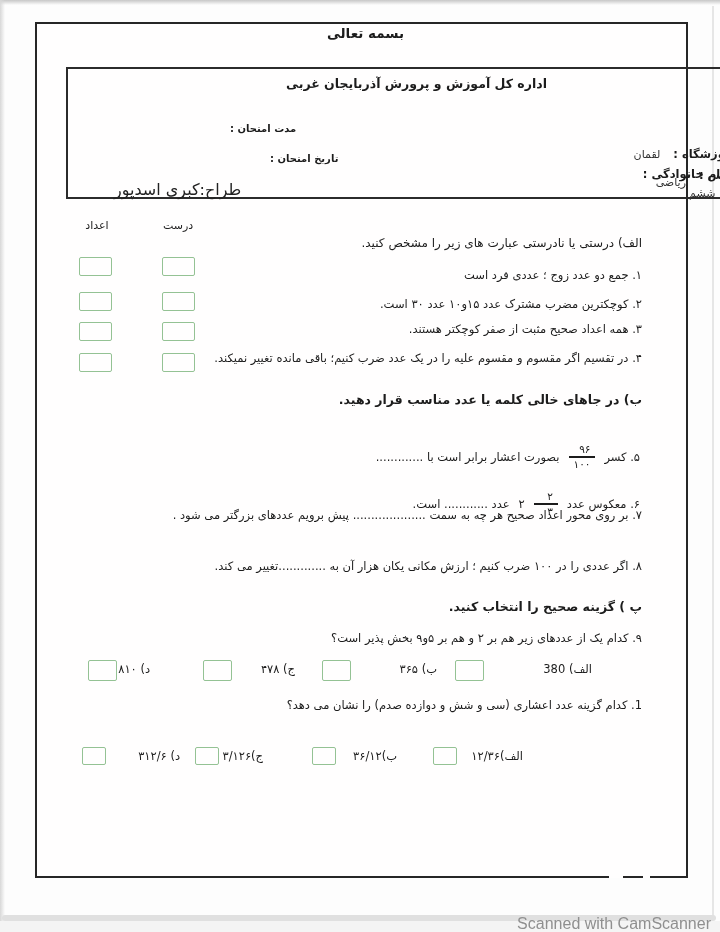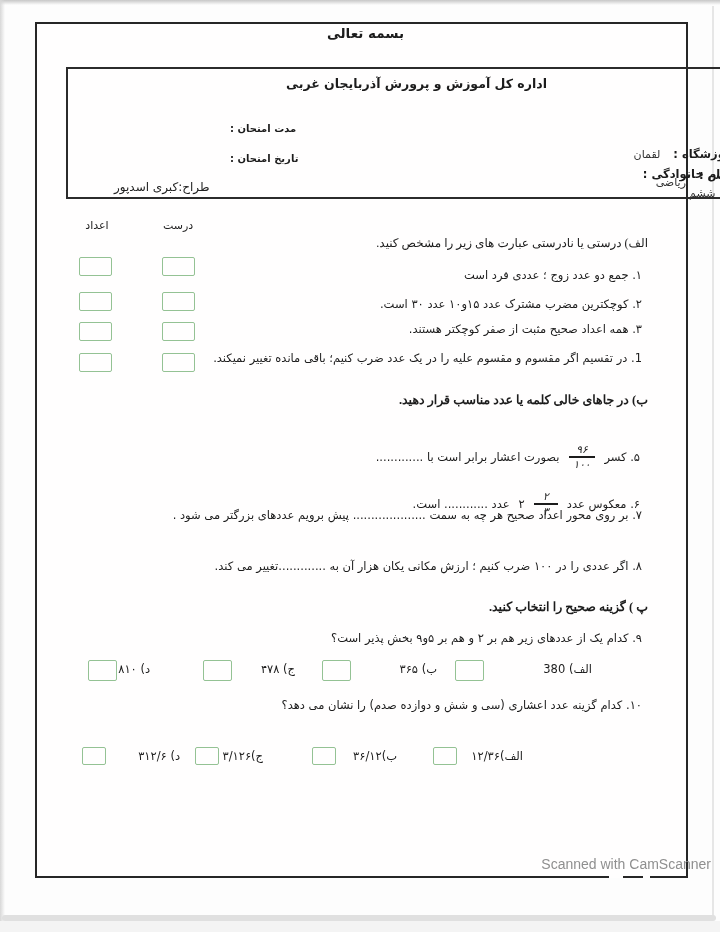--- a/index.html
+++ b/index.html
@@ -37,63 +37,63 @@
   .org1{left:0;top:7px;width:100%;text-align:center;font-weight:bold;font-size:12.5px;}
   .org2{left:0;top:27px;width:100%;text-align:center;font-size:12.5px;direction:rtl;}
   .org2 .b{font-weight:bold;}
   .org2 .v{font-weight:normal;font-size:13.5px;color:#2e2e2e;letter-spacing:.5px;}
   .field-right{right:8px;display:flex;direction:rtl;align-items:baseline;gap:13px;
     font-weight:bold;font-size:11.5px;white-space:nowrap;}
   .field-right .val{font-weight:normal;font-size:11px;color:#333;}
   .fr1{top:54px;margin-top:44px;} .fr2{top:78px;} .fr3{top:99px;} .fr4{top:117px;}
   .fr3 .val{position:relative;top:7px;}
   .field-left{left:162px;font-weight:bold;font-size:10px;direction:rtl;white-space:nowrap;}
-  .fl1{top:54px;} .fl2{top:84px;}
-  .designer{left:46px;top:111px;font-size:12px;color:#222;direction:rtl;white-space:nowrap;}
+  .fl1{top:54px;} .fl2{top:84px;margin-left:40px;}
+  .designer{left:46px;top:111px;font-size:16px;color:#222;direction:rtl;white-space:nowrap;}
 
   
   .col-head{top:219px;font-size:11px;color:#222;}
   .col-correct{left:158px;width:40px;text-align:center;}
   .col-incorrect{left:74px;width:46px;text-align:center;}
-  .sec-title{right:72px;font-size:12.5px;font-weight:bold;direction:rtl;white-space:nowrap;font-family:Liberation Serif, serif;}
+  .sec-title{right:78px;font-size:12.5px;font-weight:bold;direction:rtl;white-space:nowrap;}
   .sec-a-title{top:236px;font-weight:normal;font-size:12px;}
   .stmt{right:78px;font-size:11.5px;direction:rtl;white-space:nowrap;}
   .st1{top:268px;} .st2{top:297px;} .st3{top:322px;} .st4{top:351px;}
 
   .cbox{border:1.5px solid #94c294;border-radius:2px;background:#fffefe;box-sizing:border-box;}
   .tf{width:33px;height:19px;}
   .tfc{left:162px;} .tfi{left:79px;}
   .r1{top:257px;} .r2{top:292px;} .r3{top:322px;} .r4{top:353px;}
 
   
   .sec-b-title{top:392px;}
   .fill-row{display:flex;direction:rtl;align-items:center;gap:9px;
     font-size:11.5px;white-space:nowrap;}
   .q5-row{right:80px;top:436px;height:42px;}
   .q6-row{right:80px;top:483px;height:42px;}
-  .frac{display:inline-flex;flex-direction:column;align-items:center;line-height:1.25;font-style:italic;}
+  .frac{display:inline-flex;flex-direction:column;align-items:flex-start;line-height:1.25;}
   .frac .fnum,.frac .fden{font-size:10.5px;padding:0 5px;}
   .frac .fbar{height:1.5px;background:#1c1c1c;width:100%;min-width:24px;}
   .q-line{right:78px;font-size:11.5px;direction:rtl;white-space:nowrap;}
   .q7{top:508px;} .q8{top:559px;}
 
   
   .sec-c-title{top:599px;}
   .q9t{top:631px;margin-left:10px;} .q10t{top:698px;}
   .opt{font-size:11.5px;direction:rtl;white-space:nowrap;}
   .q9o{top:662px;} .q10o{top:749px;}
   .o9a{right:128px;} .o9b{right:283px;} .o9c{right:425px;} .o9d{right:570px;}
   .b9{width:29px;height:21px;top:660px;}
   .b9a{left:455px;} .b9b{left:322px;} .b9c{left:203px;} .b9d{left:88px;}
   .o10a{right:197px;} .o10b{right:323px;} .o10c{right:457px;} .o10d{right:540px;margin-left:20px;}
   .b10{width:24px;height:18px;top:747px;}
   .b10a{left:433px;} .b10b{left:312px;} .b10c{left:195px;} .b10d{left:82px;}
 
-  .scan-credit{right:9px;top:856px;direction:ltr;
-    font-family:"Liberation Sans",sans-serif;font-size:14px;color:#8f8f8f;}
+  .scan-credit{right:9px;top:915px;direction:ltr;
+    font-family:"Liberation Sans",sans-serif;font-size:16px;color:#8f8f8f;}
 </style>
 </head>
 <body>
 
 <div class="abs edge-top"></div>
 <div class="abs edge-left"></div>
 <div class="abs edge-right-line"></div>
 <div class="abs bottom-band"></div>
 <div class="abs bottom-area"></div>
 
@@ -127,21 +127,21 @@
   <div class="abs designer">طراح:کبری اسدپور</div>
 </div>
 
 <div class="abs col-head col-correct rtl">درست</div>
 <div class="abs col-head col-incorrect rtl">اعداد</div>
 
 <div class="abs sec-title sec-a-title">الف) درستی یا نادرستی عبارت های زیر را مشخص کنید.</div>
 <div class="abs stmt st1">۱. جمع دو عدد زوج ؛ عددی فرد است</div>
 <div class="abs stmt st2">۲. کوچکترین مضرب مشترک عدد ۱۵و۱۰ عدد ۳۰ است.</div>
 <div class="abs stmt st3">۳. همه اعداد صحیح مثبت از صفر کوچکتر هستند.</div>
-<div class="abs stmt st4">1. در تقسیم اگر مقسوم و مقسوم علیه را در یک عدد ضرب کنیم؛ باقی مانده تغییر نمیکند.</div>
+<div class="abs stmt st4">۴. در تقسیم اگر مقسوم و مقسوم علیه را در یک عدد ضرب کنیم؛ باقی مانده تغییر نمیکند.</div>
 
 <div class="abs cbox tf tfc r1"></div>
 <div class="abs cbox tf tfi r1"></div>
 <div class="abs cbox tf tfc r2"></div>
 <div class="abs cbox tf tfi r2"></div>
 <div class="abs cbox tf tfc r3"></div>
 <div class="abs cbox tf tfi r3"></div>
 <div class="abs cbox tf tfc r4"></div>
 <div class="abs cbox tf tfi r4"></div>
 
@@ -176,21 +176,21 @@
 
 <div class="abs opt q9o o9a">الف) 380</div>
 <div class="abs opt q9o o9b">ب) ۳۶۵</div>
 <div class="abs opt q9o o9c">ج) ۴۷۸</div>
 <div class="abs opt q9o o9d">د) ۸۱۰</div>
 <div class="abs cbox b9 b9a"></div>
 <div class="abs cbox b9 b9b"></div>
 <div class="abs cbox b9 b9c"></div>
 <div class="abs cbox b9 b9d"></div>
 
-<div class="abs q-line q10t">۱۰. کدام گزینه عدد اعشاری (سی و شش و دوازده صدم) را نشان می دهد؟</div>
+<div class="abs q-line q10t">1. کدام گزینه عدد اعشاری (سی و شش و دوازده صدم) را نشان می دهد؟</div>
 
 <div class="abs opt q10o o10a">الف)۱۲/۳۶</div>
 <div class="abs opt q10o o10b">ب)۳۶/۱۲</div>
 <div class="abs opt q10o o10c">ج)۳/۱۲۶</div>
 <div class="abs opt q10o o10d">د) ۳۱۲/۶</div>
 <div class="abs cbox b10 b10a"></div>
 <div class="abs cbox b10 b10b"></div>
 <div class="abs cbox b10 b10c"></div>
 <div class="abs cbox b10 b10d"></div>
 

